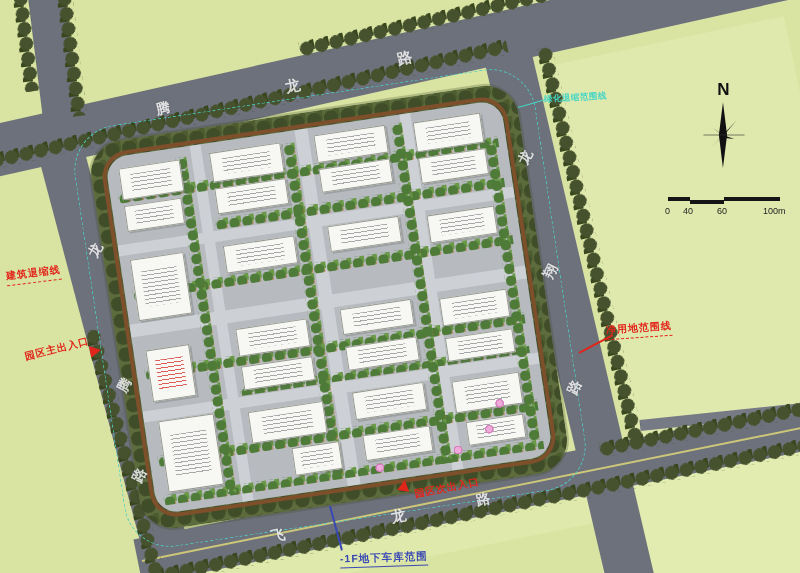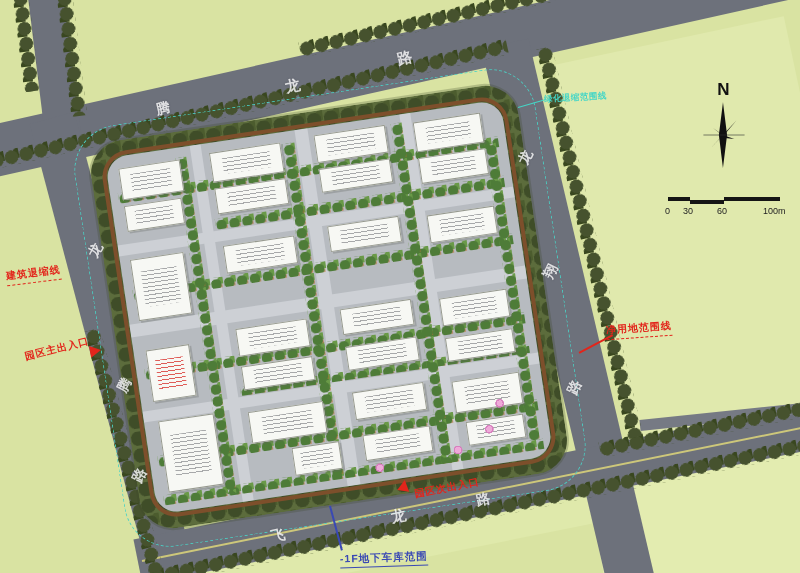--- a/index.html
+++ b/index.html
@@ -286,18 +286,18 @@
     </svg>
   </div>
 
   <div class="abs" id="scalebar">
     <div class="bar">
       <span class="seg" id="seg1"></span>
         <span class="seg" id="seg2"></span>
         <span class="seg" id="seg3"></span>
     </div>
     <span class="tick" id="tick0">0</span>
-    <span class="tick" id="tick1">30</span>
+    <span class="tick" id="tick1">40</span>
     <span class="tick" id="tick2">60</span>
     <span class="tick" id="tick3">100m</span>
   </div>
 
 </div>
 
 </body></html>

